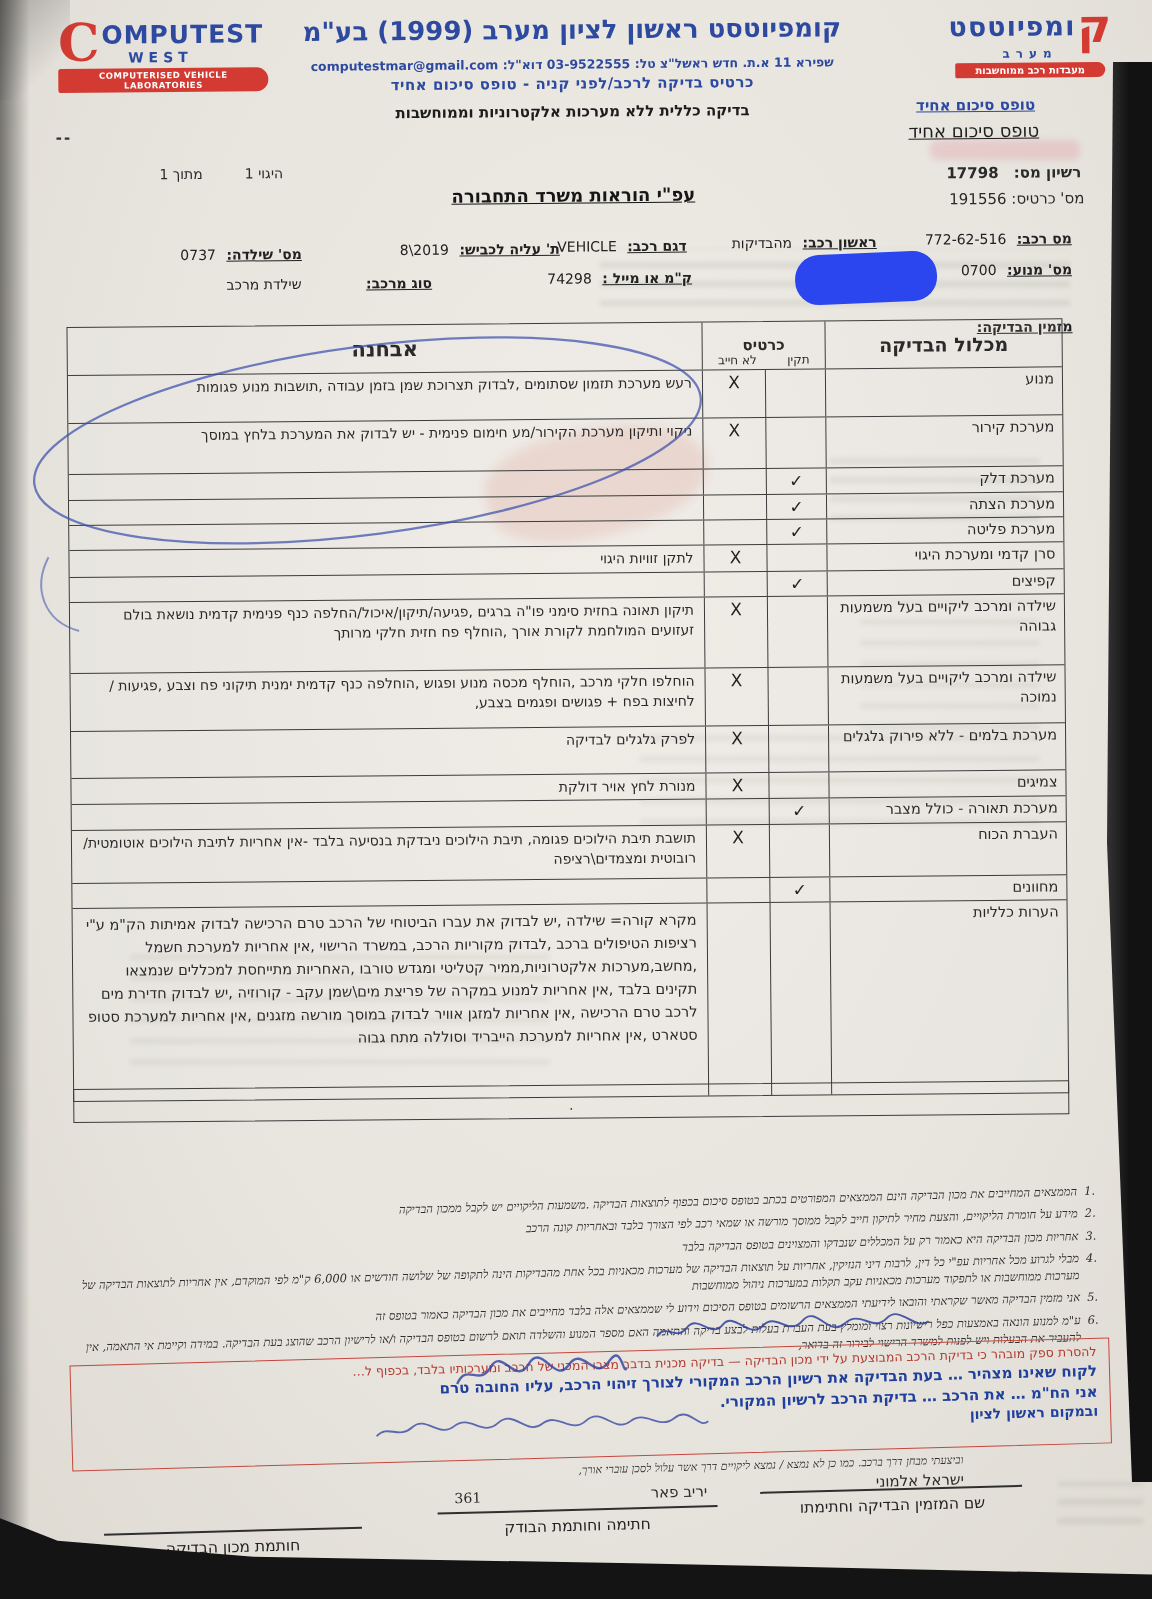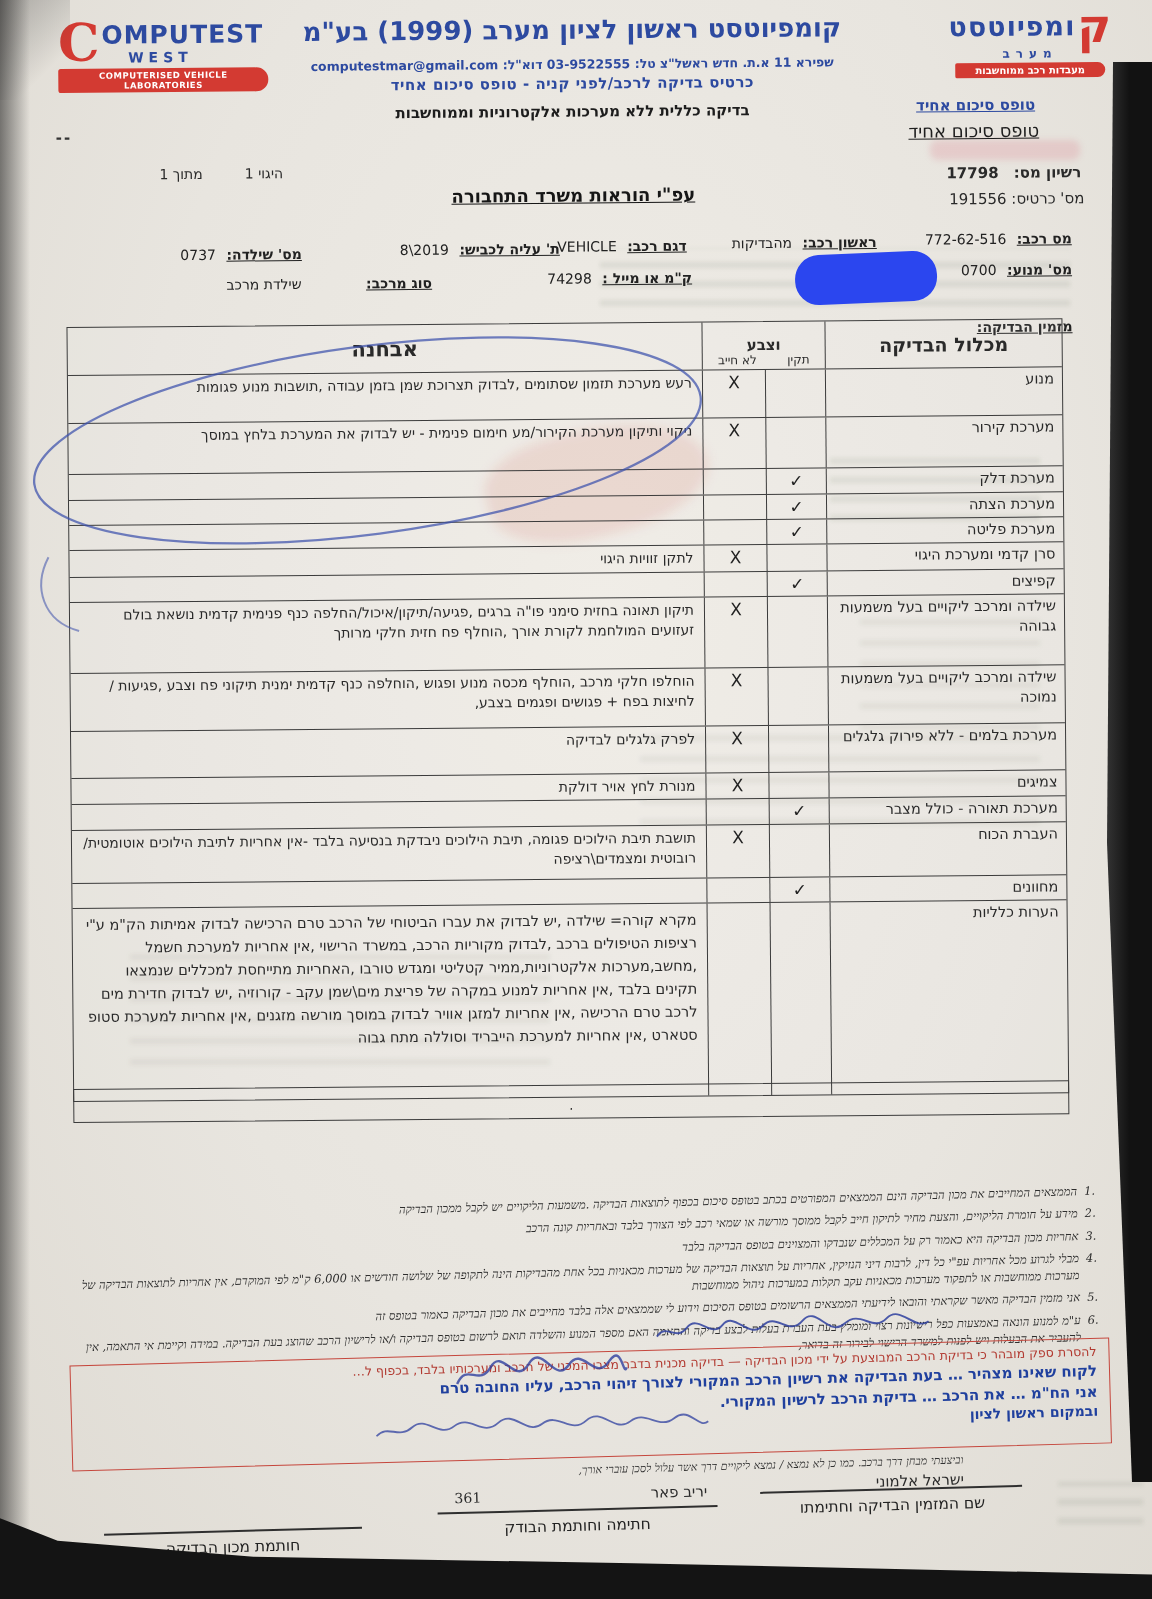--- a/index.html
+++ b/index.html
@@ -209,21 +209,21 @@
     </div>
     <div class="vfield" style="top:293px;right:82px;margin-top:25px;">
       <span class="lbl">מזמין הבדיקה:</span>
     </div>
     <div class="redact"></div>
 
     <div class="vtable">
       <div class="thead">
         <div class="h-sys">מכלול הבדיקה</div>
         <div class="h-status">
-          <div class="stt">וצבע</div>
+          <div class="stt">כרטיס</div>
           <div class="subs">
             <span>תקין</span>
             <span>לא חייב</span>
           </div>
         </div>
         <div class="h-diag">אבחנה</div>
       </div>
 
       <div class="trow r1">
         <div class="c-sys">מנוע</div>

